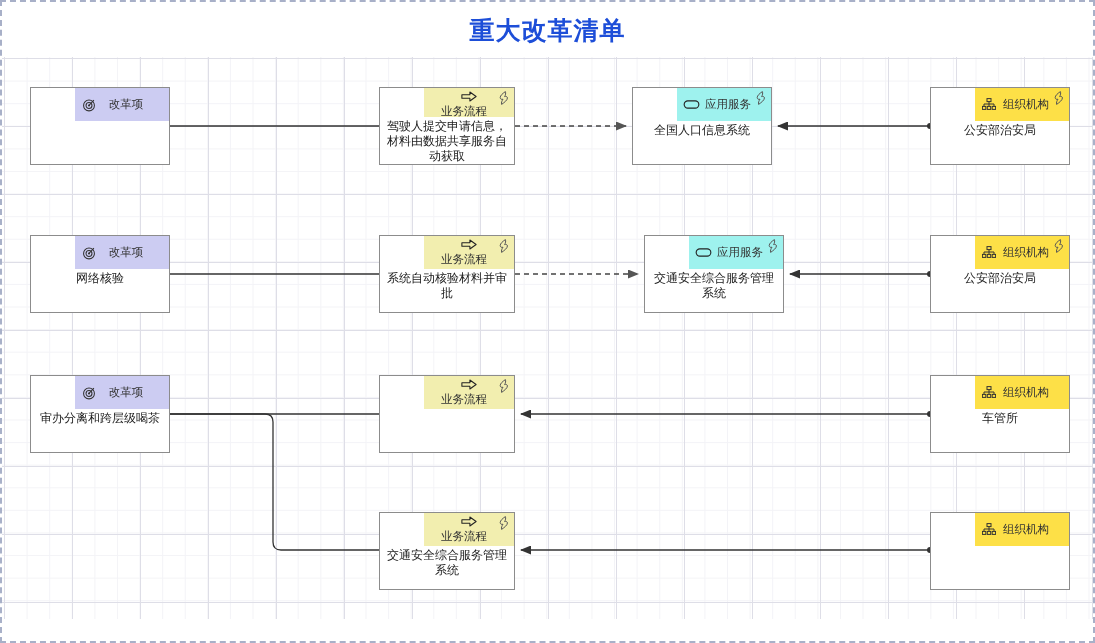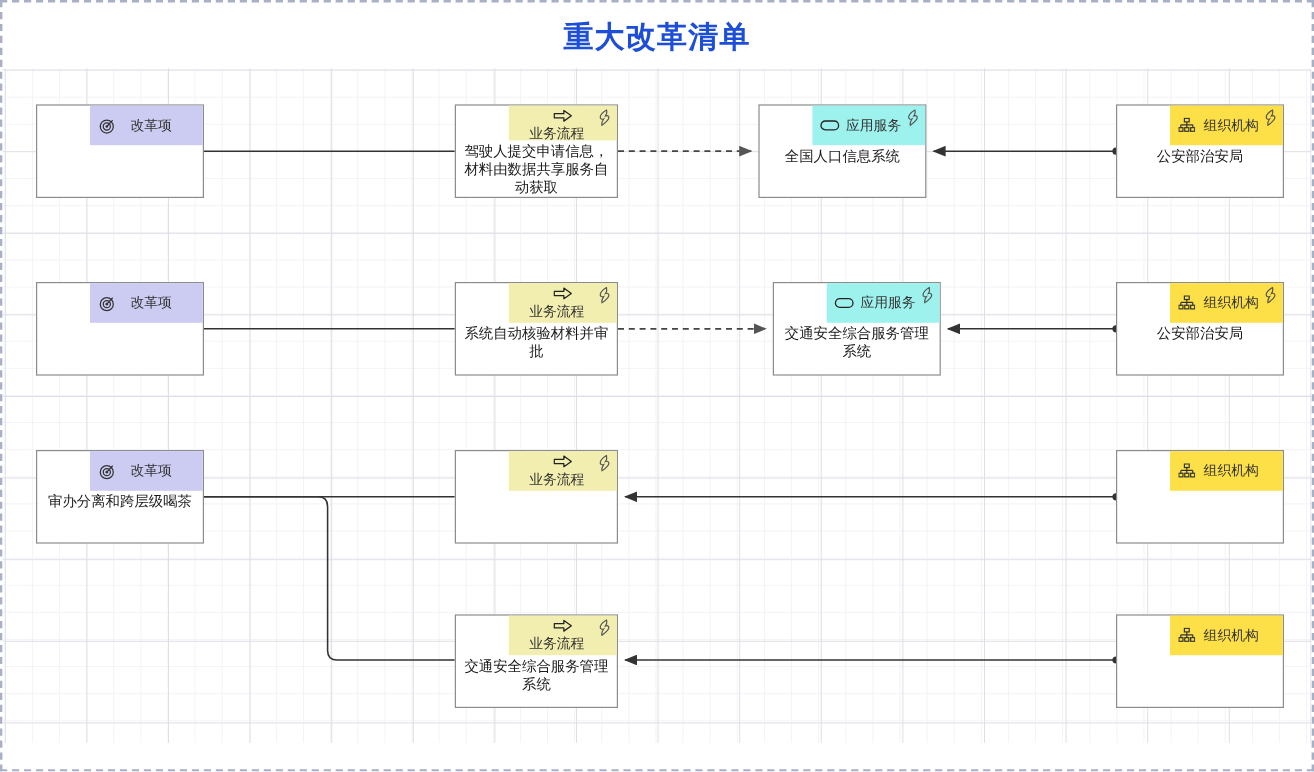--- a/index.html
+++ b/index.html
@@ -217,20 +217,21 @@
           <span class="ico">
             <svg width="14" height="14" viewBox="0 0 16 16">
               <circle cx="8" cy="8.5" r="6.2" fill="none" stroke="#333" stroke-width="1.2"></circle>
               <circle cx="8" cy="8.5" r="3.4" fill="none" stroke="#333" stroke-width="1.2"></circle>
               <circle cx="8" cy="8.5" r="1.2" fill="#333"></circle>
               <path d="M8 8.5 L13.6 2.4" stroke="#333" stroke-width="1.2" fill="none"></path>
             </svg>
           </span>
           <span class="htxt">改革项</span>
         </div>
+        <div class="body">网络核验</div>
       </div>
       <div class="node t-process" style="left: 377px; top: 233px; width: 136px; height: 78px;">
         <div class="hdr">
           <span class="ico">
             <svg width="16" height="11" viewBox="0 0 18 12">
               <path d="M1 4 L10 4 L10 1 L17 6 L10 11 L10 8 L1 8 Z" fill="none" stroke="#222" stroke-width="1.2" stroke-linejoin="round"></path>
             </svg>
           </span>
           <span class="htxt">业务流程</span>
           <span class="flash">
@@ -312,20 +313,21 @@
             <svg width="14" height="13" viewBox="0 0 14 13">
               <rect x="5" y="0.6" width="4" height="3" fill="none" stroke="#333" stroke-width="1"></rect>
               <path d="M7 3.6 L7 6 M2 6 L12 6 M2 6 L2 8.2 M7 6 L7 8.2 M12 6 L12 8.2" stroke="#333" stroke-width="1" fill="none"></path>
               <rect x="0.4" y="8.4" width="3.4" height="3" fill="none" stroke="#333" stroke-width="1"></rect>
               <rect x="5.3" y="8.4" width="3.4" height="3" fill="none" stroke="#333" stroke-width="1"></rect>
               <rect x="10.2" y="8.4" width="3.4" height="3" fill="none" stroke="#333" stroke-width="1"></rect>
             </svg>
           </span>
           <span class="htxt">组织机构</span>
         </div>
+        <div class="body">车管所</div>
       </div>
       <div class="node t-process" style="left: 377px; top: 510px; width: 136px; height: 78px;">
         <div class="hdr">
           <span class="ico">
             <svg width="16" height="11" viewBox="0 0 18 12">
               <path d="M1 4 L10 4 L10 1 L17 6 L10 11 L10 8 L1 8 Z" fill="none" stroke="#222" stroke-width="1.2" stroke-linejoin="round"></path>
             </svg>
           </span>
           <span class="htxt">业务流程</span>
           <span class="flash">

